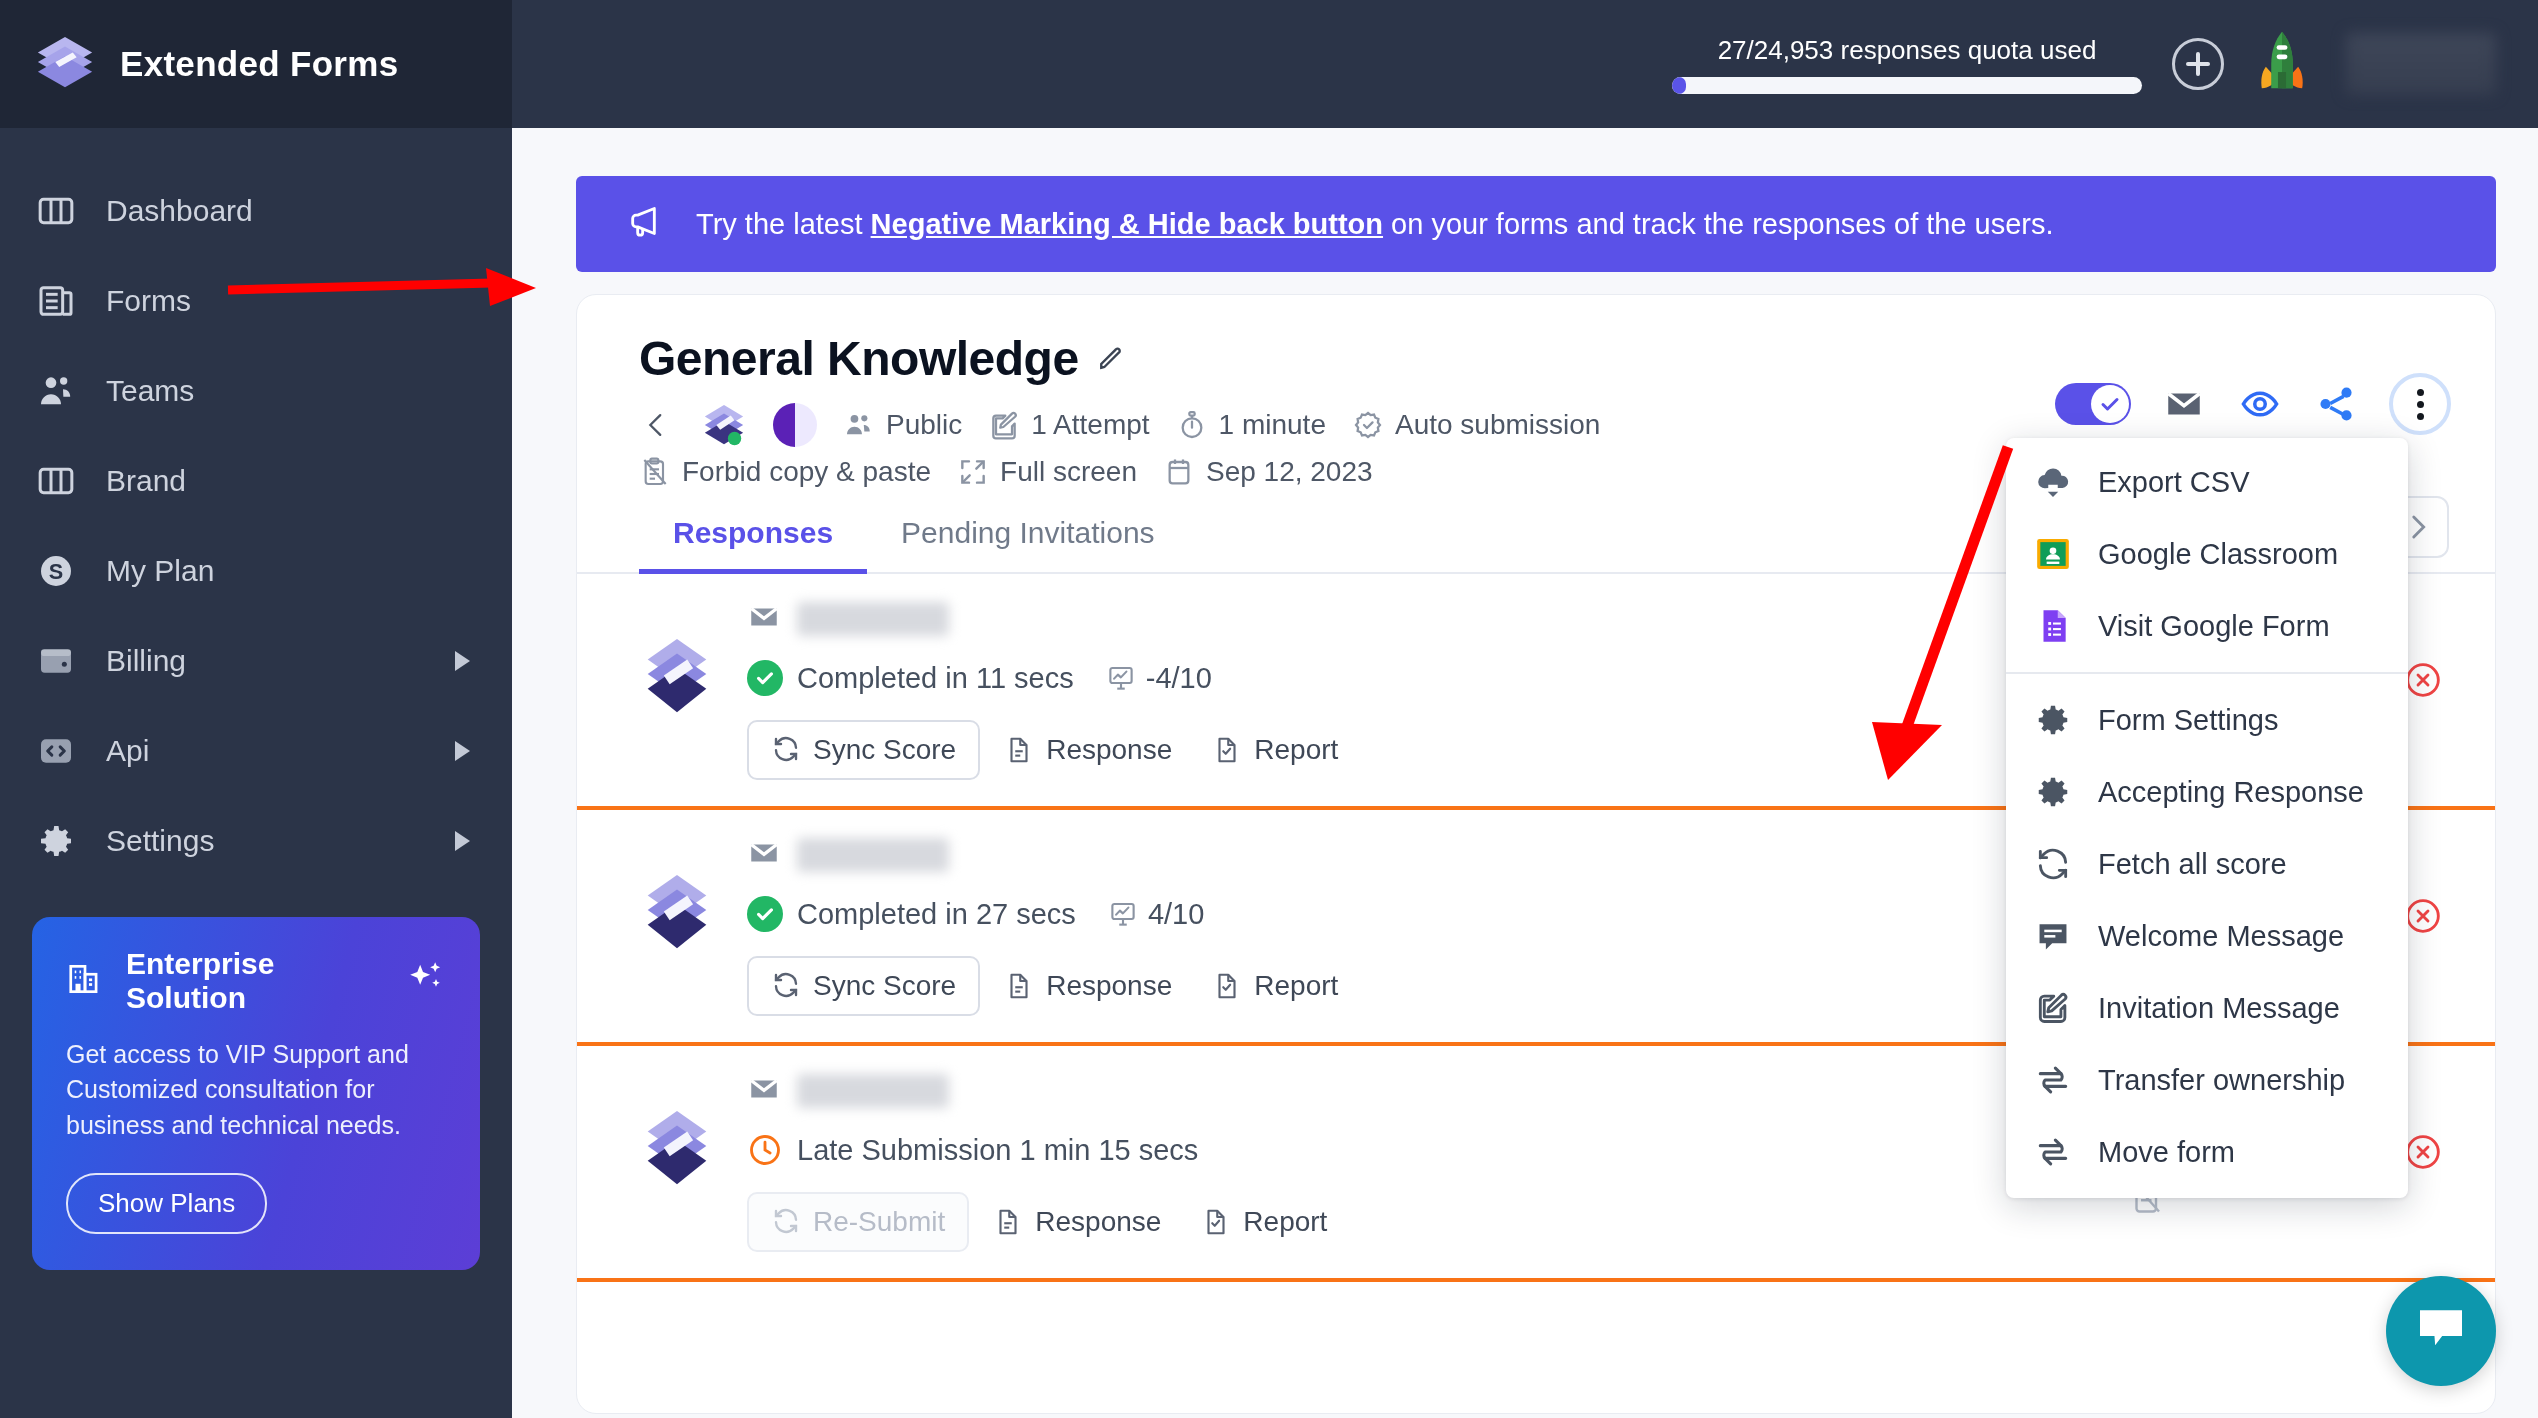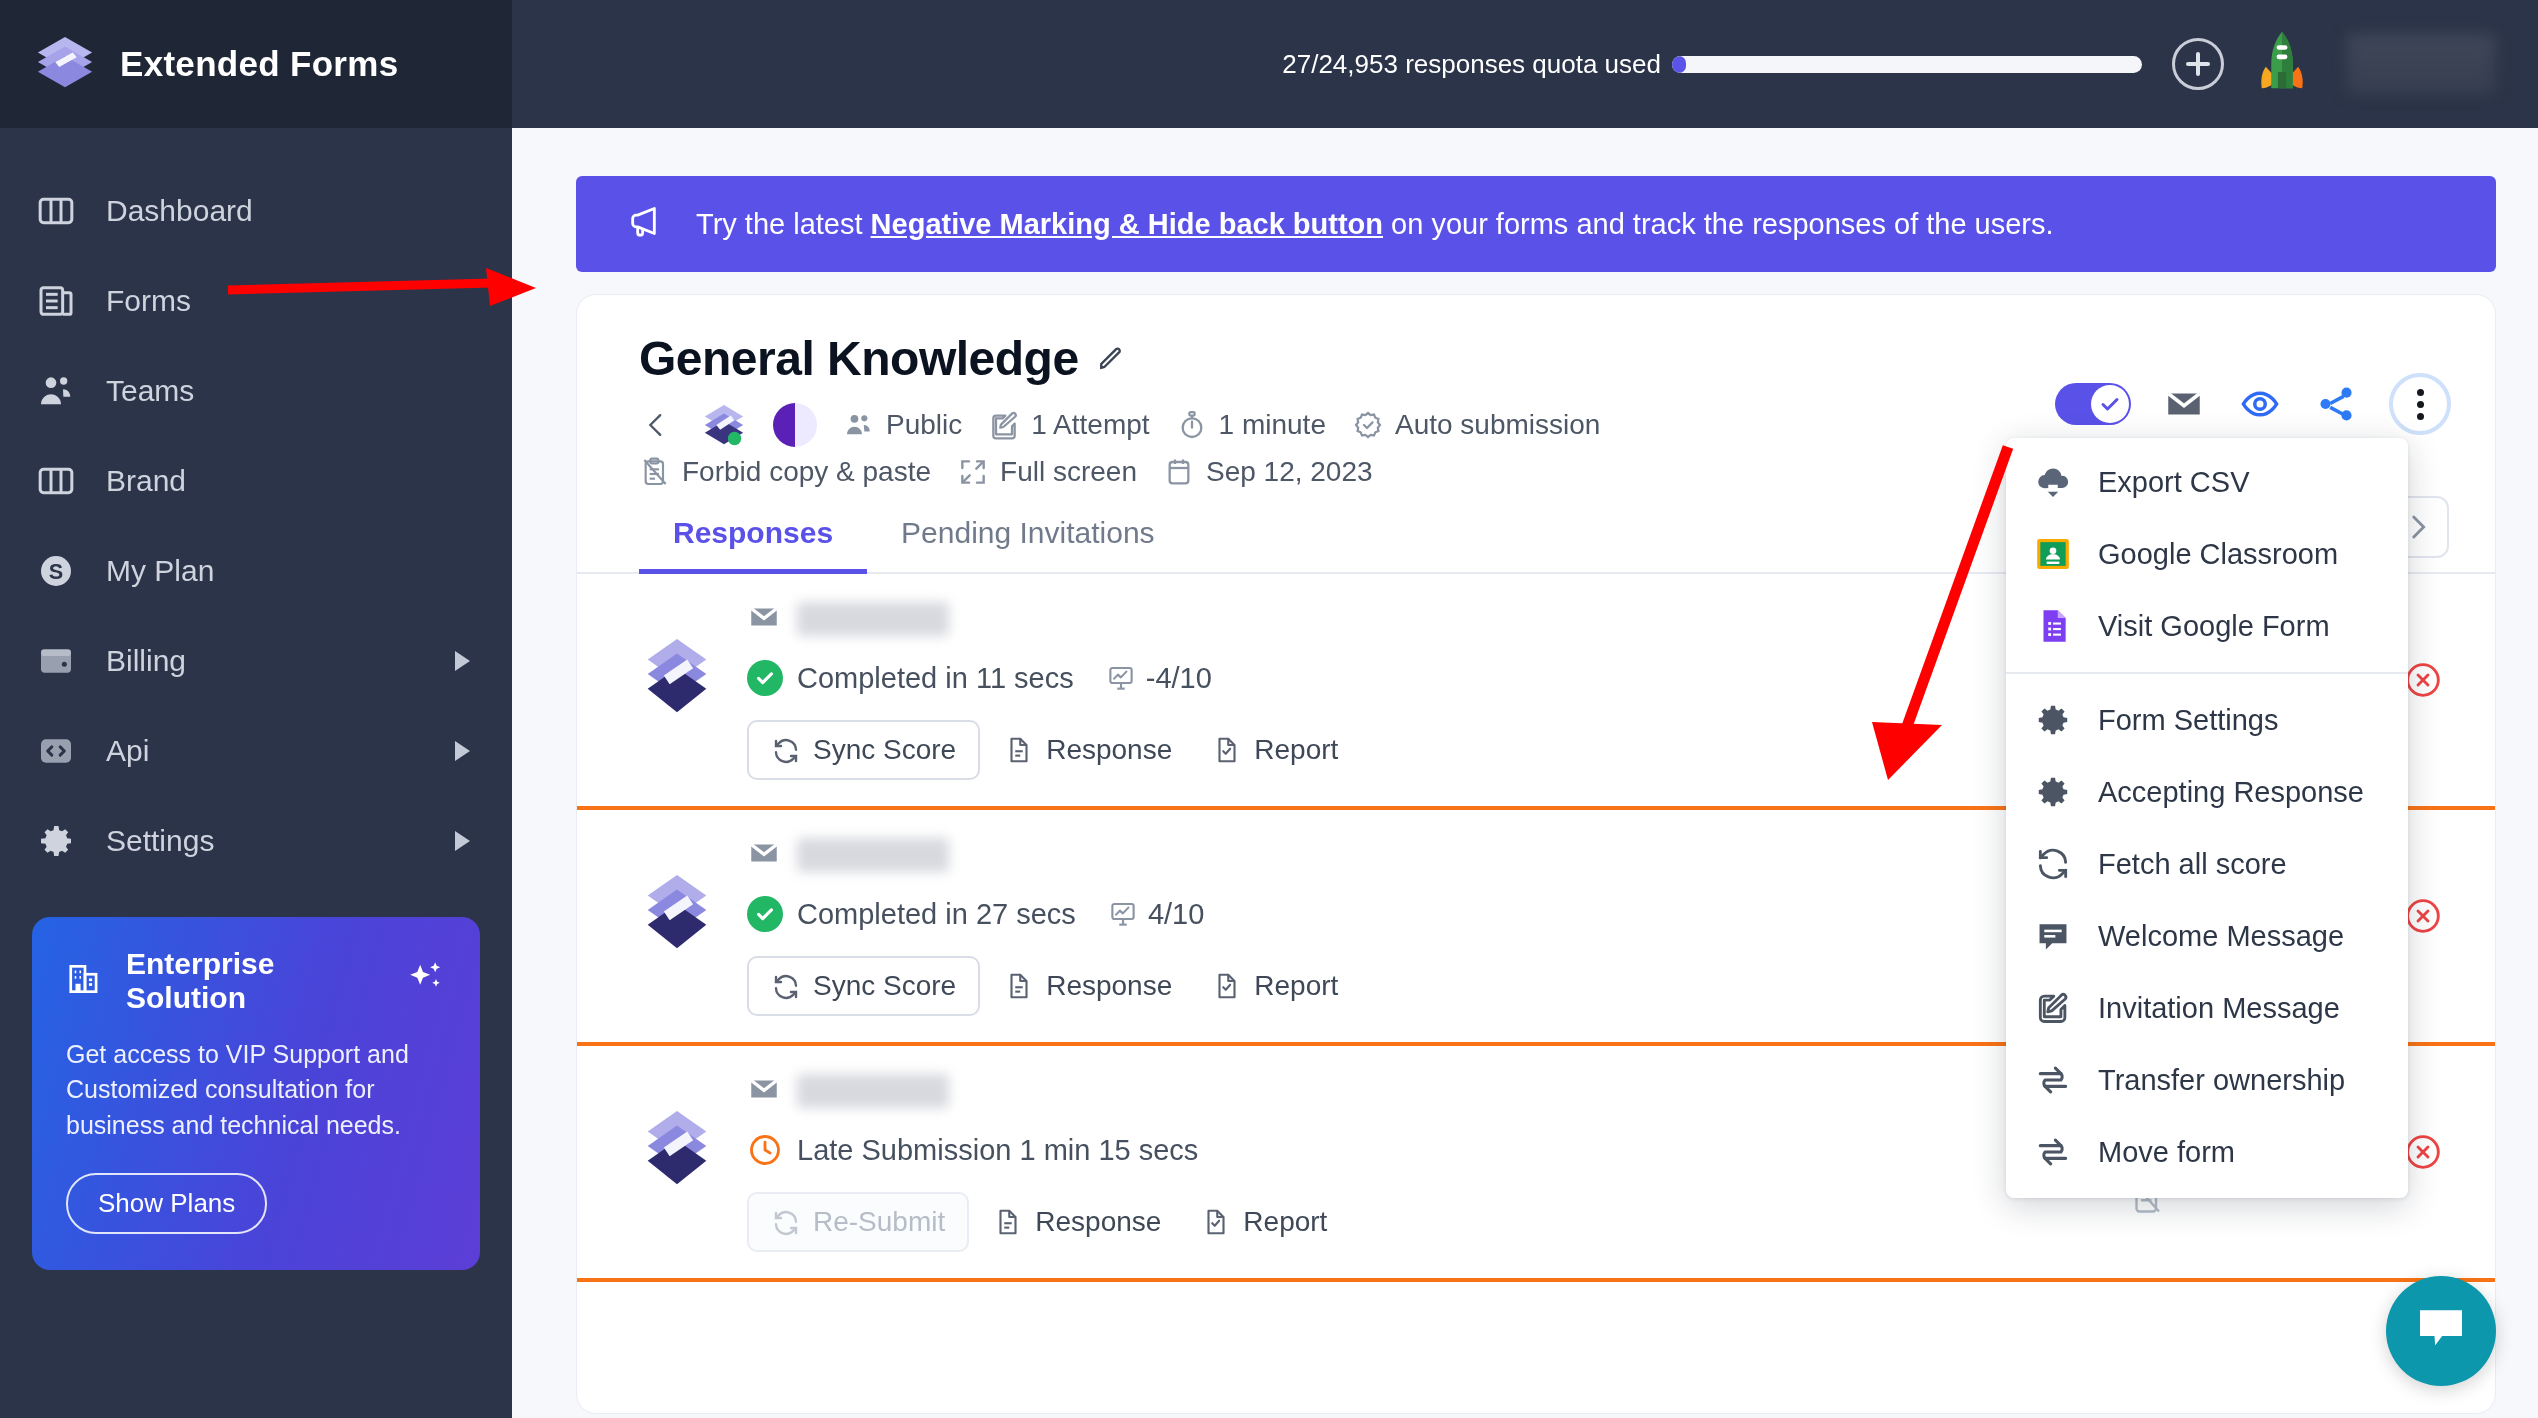--- a/index.html
+++ b/index.html
@@ -67,21 +67,21 @@
     font-family: inherit;
   }
 
   
   .main { flex: 1; position: relative; height: 1418px; background: #f7f8fb; }
   .topbar {
     height: 128px; background: #2b3448;
     display: flex; align-items: center; justify-content: flex-end;
     padding-right: 42px; gap: 30px;
   }
-  .quota { display: flex; flex-direction: row; align-items: center; gap: 11px; }
+  .quota { display: flex; flex-direction: column; align-items: center; gap: 11px; }
   .quota-text { color: #ffffff; font-size: 26px; }
   .quota-bar {
     width: 470px; height: 17px; border-radius: 10px;
     background: #f4f6fa; position: relative; overflow: hidden;
   }
   .quota-bar span { display:block; height:100%; width: 3%; background:#5a54e8; border-radius:10px;}
   .plus-btn {
     width: 52px; height: 52px; border-radius: 50%;
     border: 3px solid #c8cdd8; position: relative; cursor: pointer;
     flex: 0 0 52px;
@@ -188,21 +188,21 @@
     background: #d7d9de; filter: blur(6px);
   }
   .status-line { display:flex; align-items:center; gap: 14px; margin-top: 22px; font-size: 29px; color:#46505f;}
   .check-badge { width: 36px; height: 36px; border-radius: 50%; background:#22b765; display:flex;align-items:center;justify-content:center;}
   .check-badge svg { width: 22px; height: 22px; }
   .clock-badge { width: 36px; height: 36px; }
   .score { display:inline-flex; align-items:center; gap:10px; margin-left: 18px;}
   .score svg { width: 30px; height: 30px; }
   .row-actions { display:flex; align-items:center; gap: 8px; margin-top: 24px;}
   .btn-outline {
-    display:inline-flex; align-items:flex-end; gap:12px;
+    display:inline-flex; align-items:flex-start; gap:12px;
     border:2px solid #d9dde6; border-radius:10px;
     padding: 12px 22px; font-size: 28px; color:#3f4857;
     background:#fff; cursor:pointer; font-family: inherit;
   }
   .btn-outline.disabled { color:#b6bcc8; border-color:#e9ecf2; background:#fbfcfd; cursor:default;}
   .btn-outline svg, .link-btn svg { width: 30px; height: 30px; }
   .link-btn {
     display:inline-flex; align-items:center; gap:12px;
     font-size: 28px; color:#3f4857; padding: 12px 16px; cursor:pointer;
     background:none;border:none;font-family:inherit;

